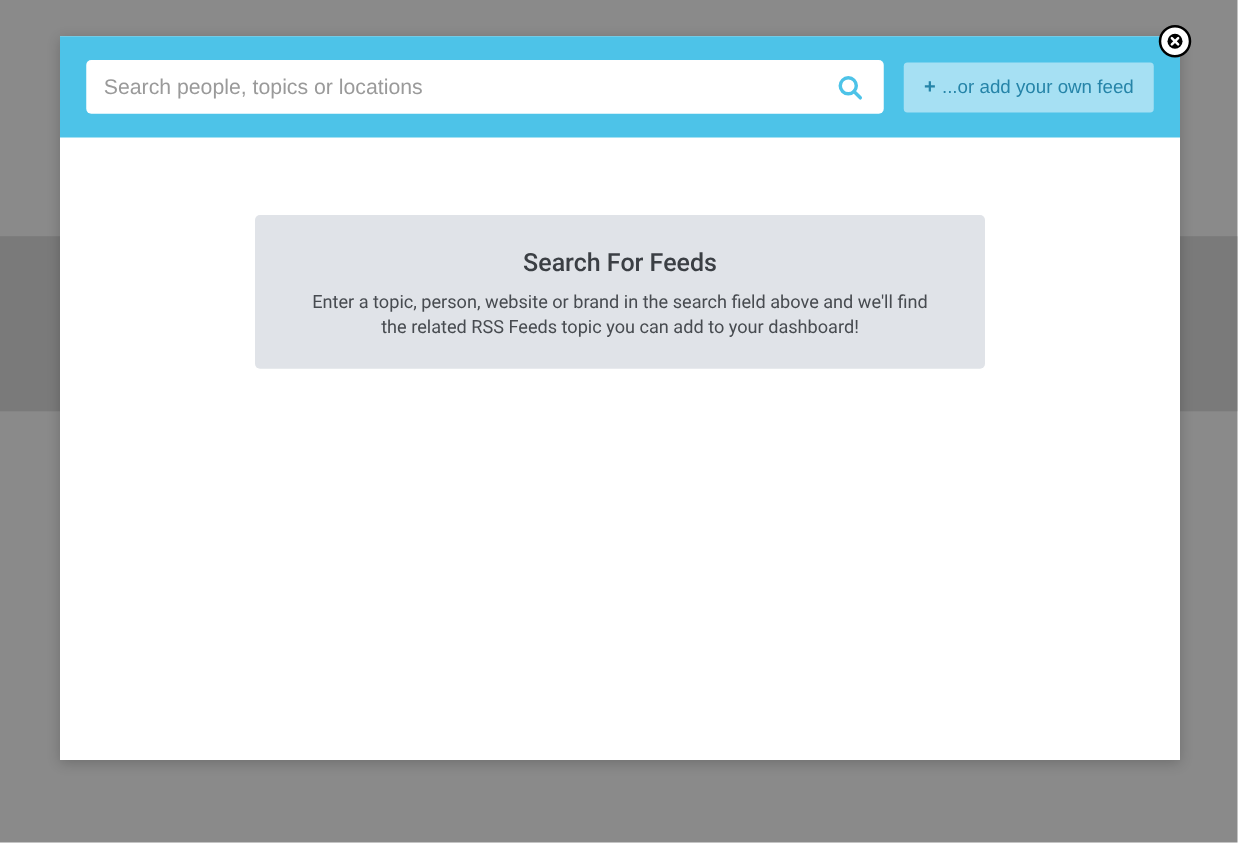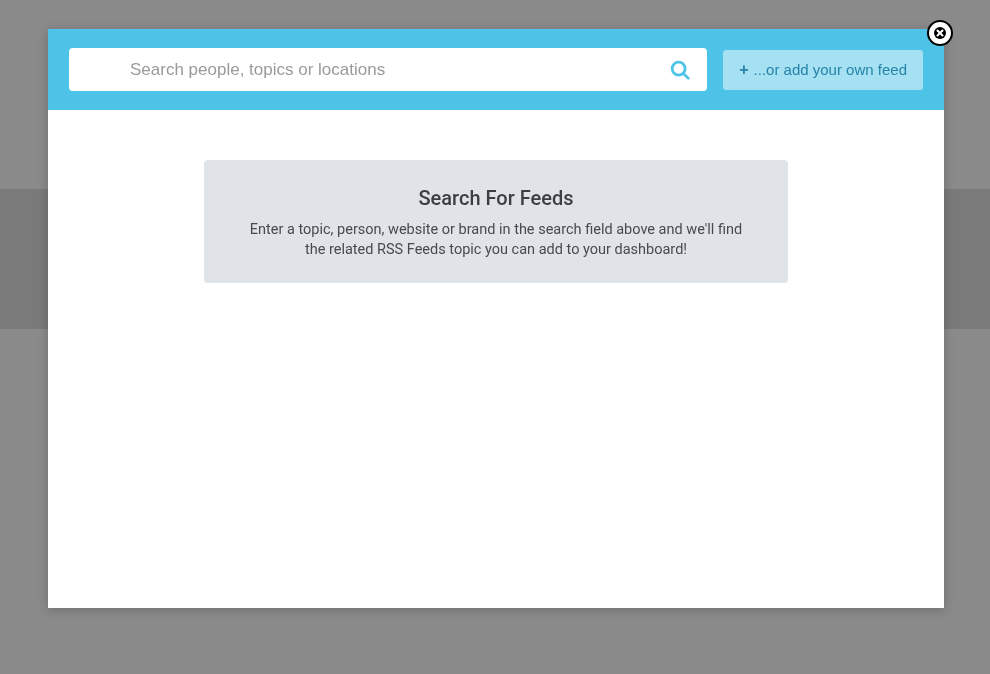--- a/index.html
+++ b/index.html
@@ -40,21 +40,20 @@
       gap: 16px;
     }
     .search-container {
       flex: 1;
       position: relative;
       background: #ffffff;
       border-radius: 4px;
       height: 43px;
       display: flex;
       align-items: center;
-      padding-left: 47px;
     }
     .search-input {
       width: 100%;
       height: 100%;
       border: none;
       outline: none;
       padding: 0 50px 0 14px;
       font-size: 17px;
       color: #333;
       background: transparent;
@@ -92,21 +91,21 @@
       font-weight: 500;
     }
     .add-feed-btn .plus {
       font-weight: bold;
       font-size: 16px;
     }
     .modal-body {
       padding: 50px 0 0 0;
     }
     .info-box {
-      margin: 0 auto;
+      margin: 12px auto;
       width: 584px;
       background: #e0e3e8;
       border-radius: 4px;
       padding: 26px 30px 24px 30px;
       text-align: center;
     }
     .info-title {
       font-size: 20px;
       color: #3b3f44;
       font-weight: 500;

